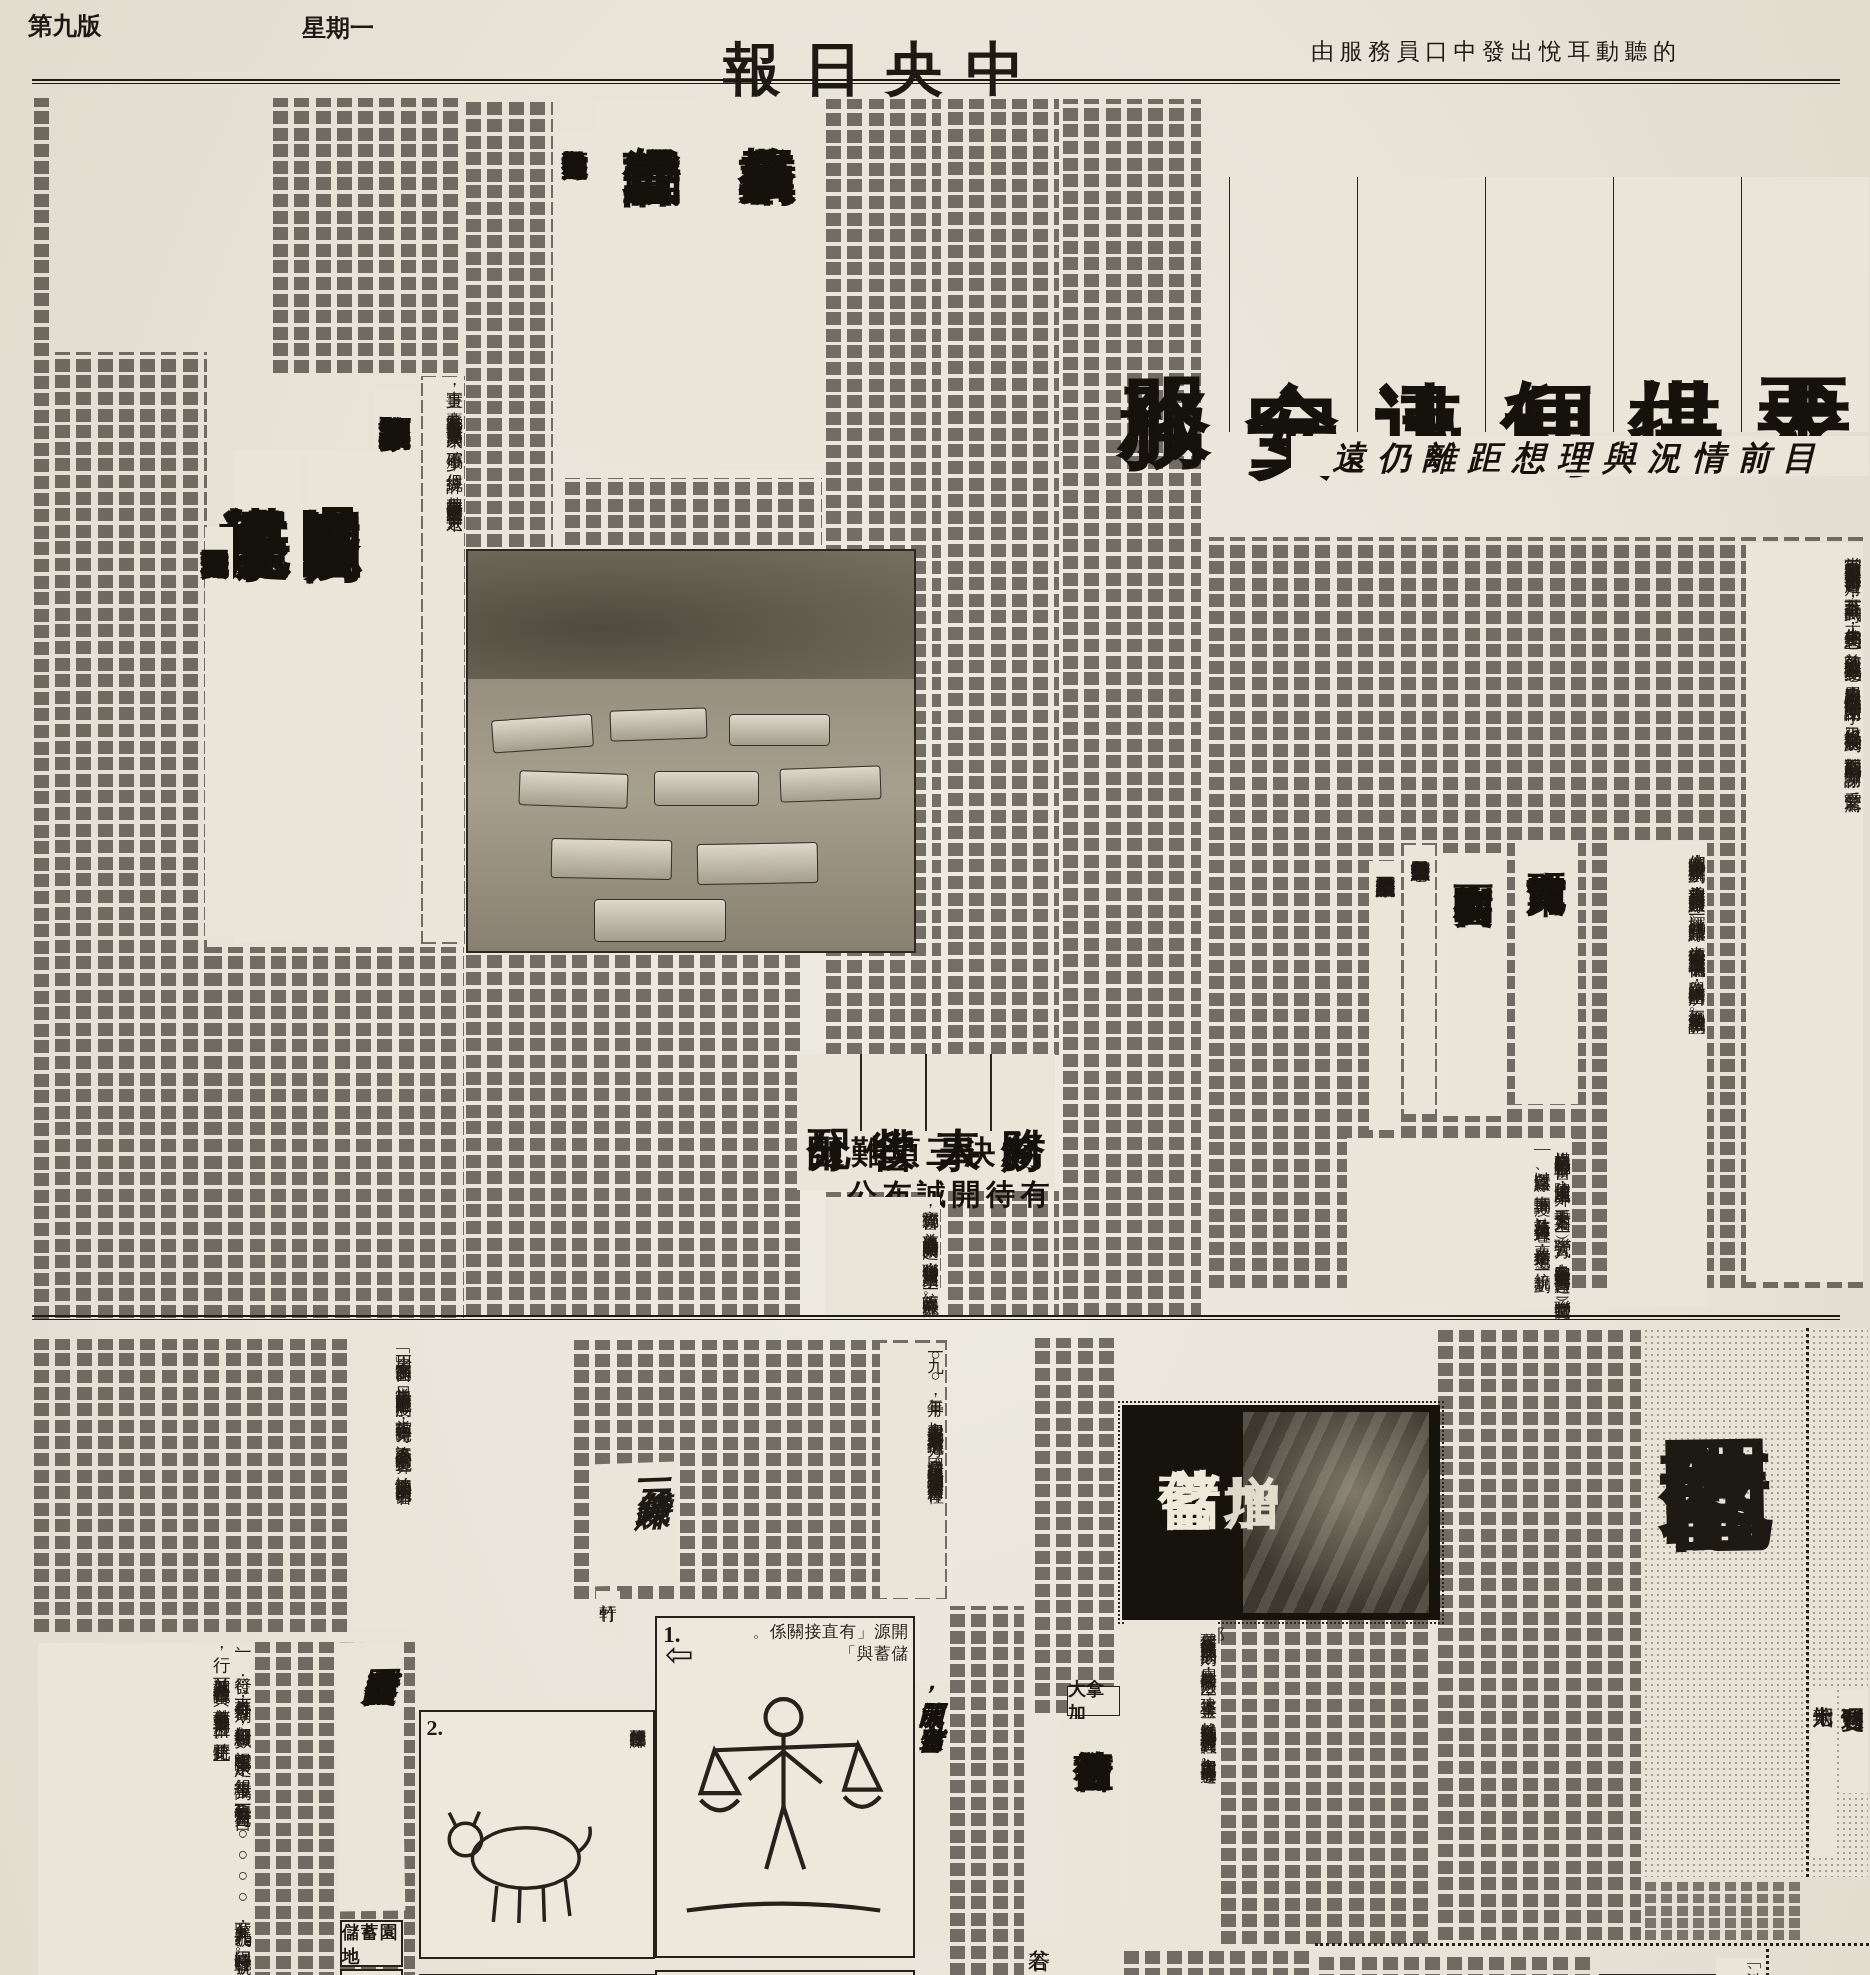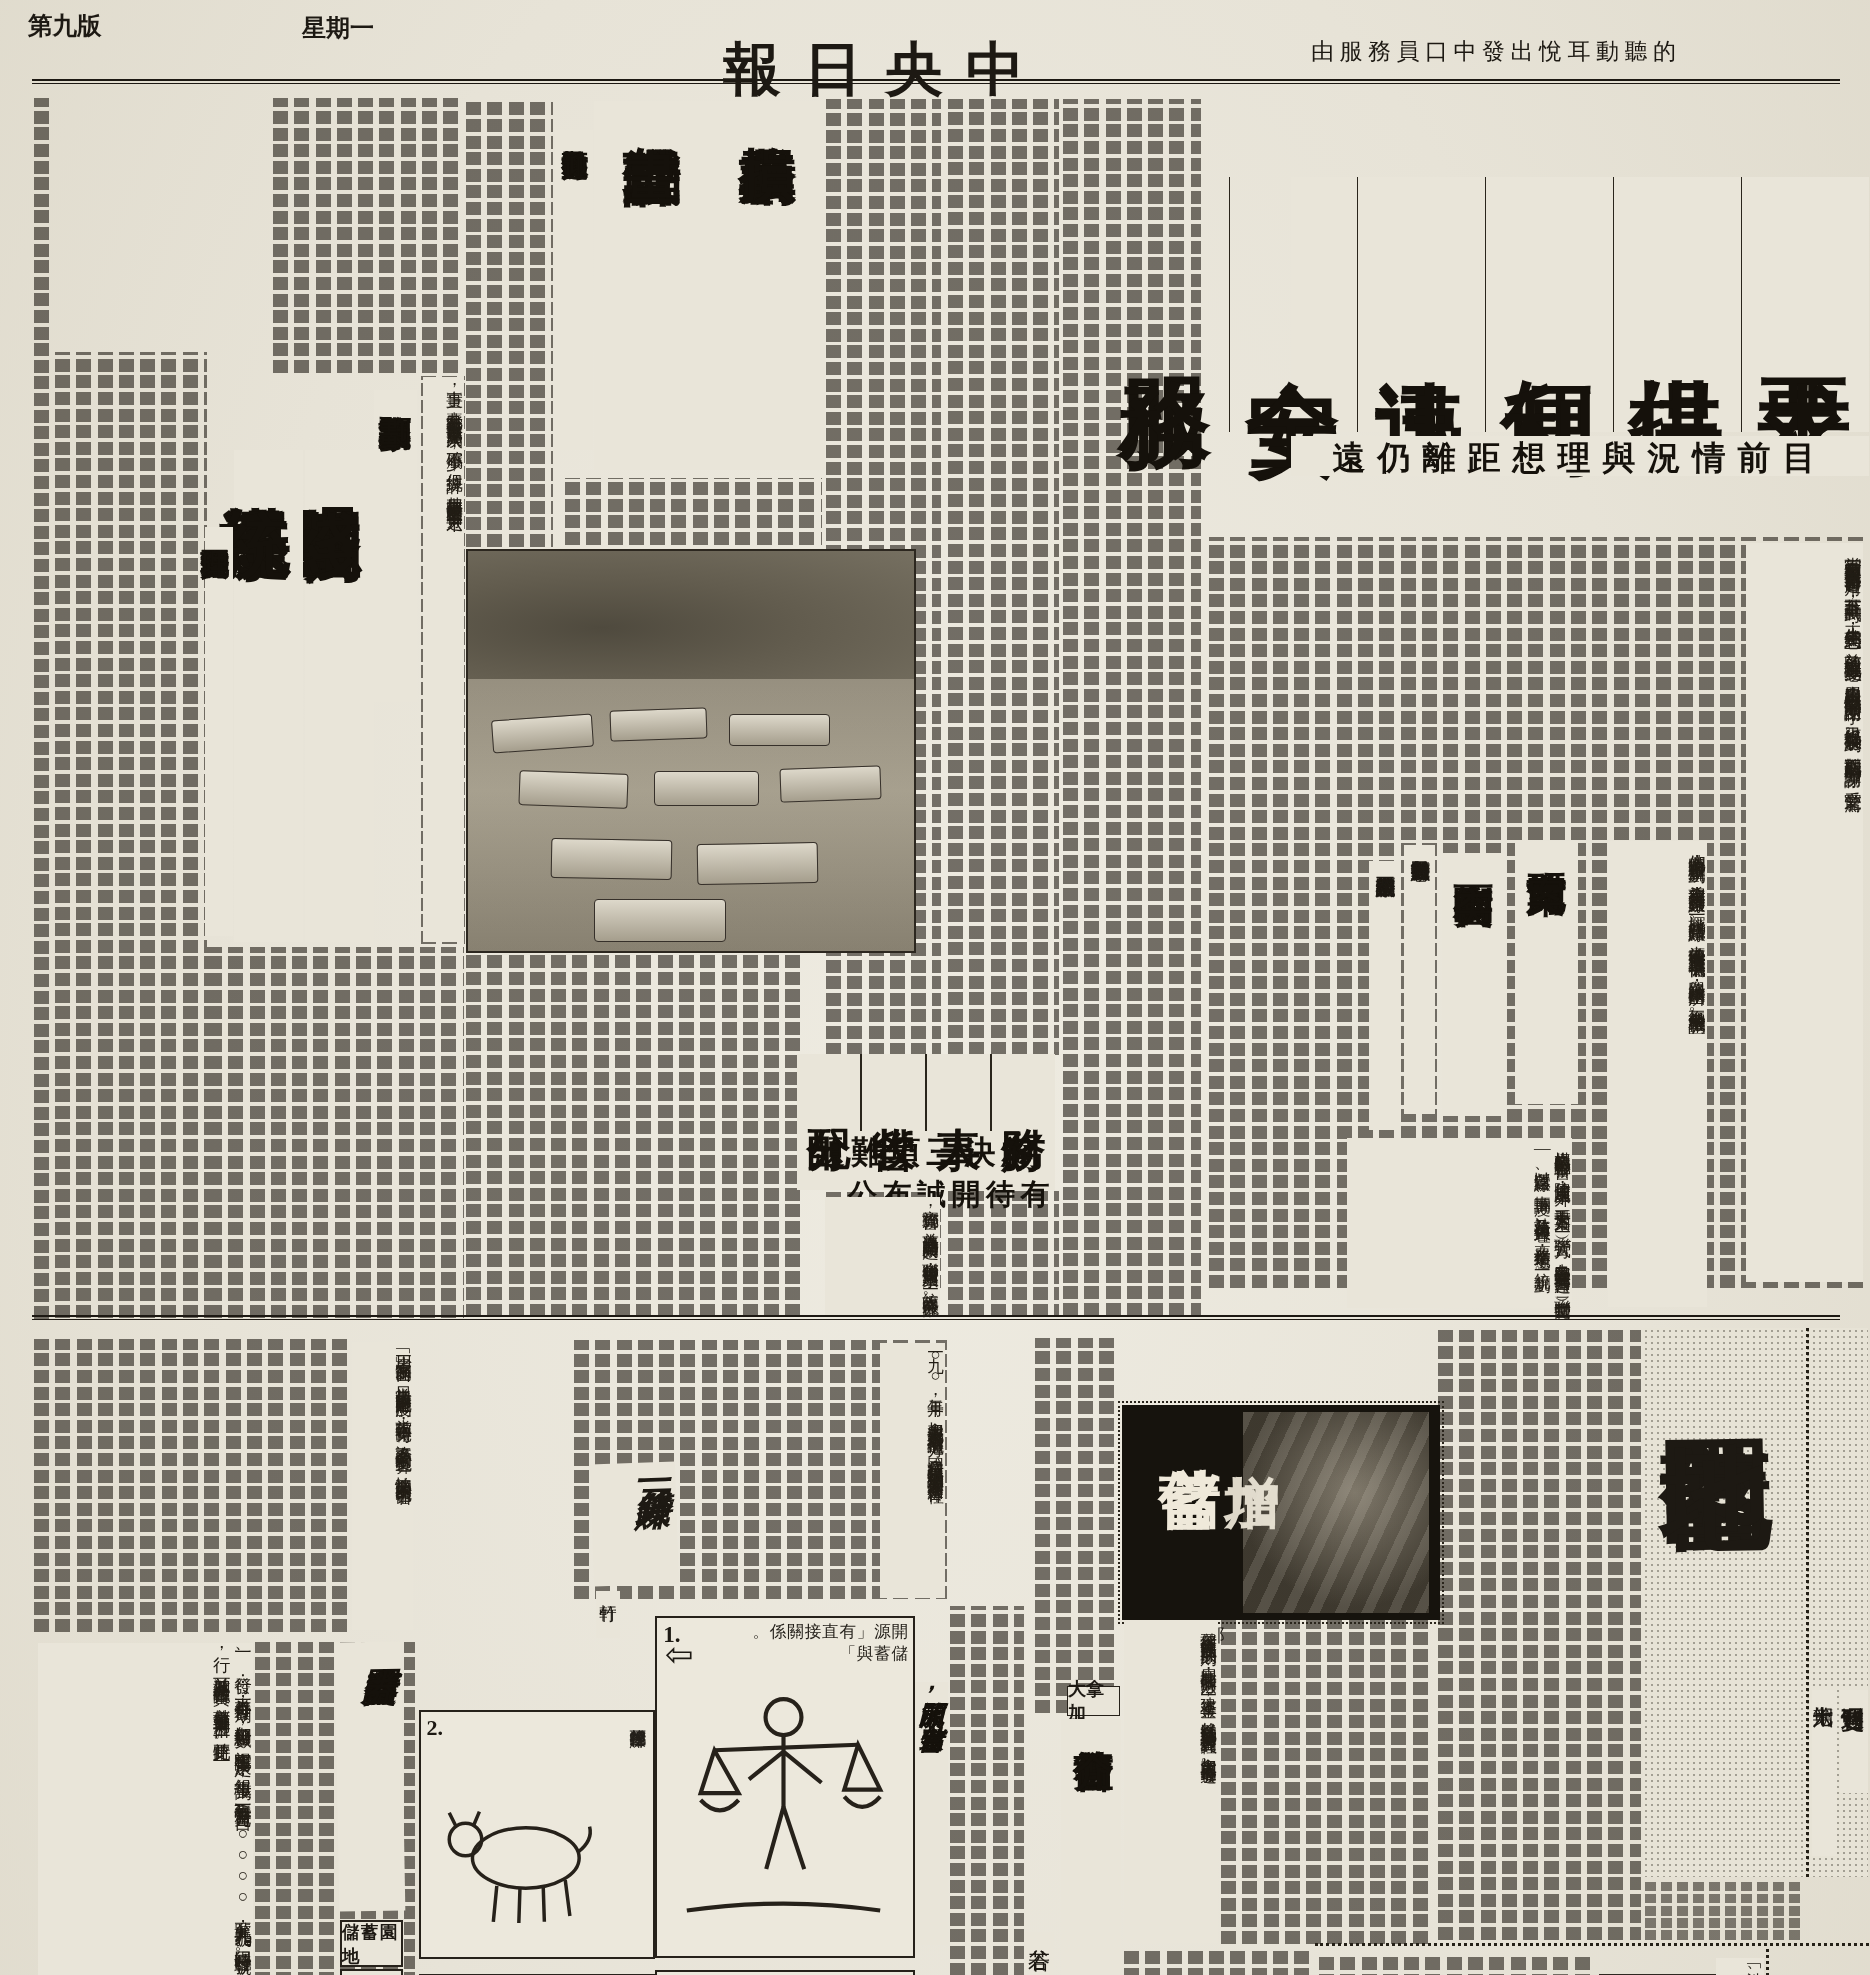--- a/index.html
+++ b/index.html
@@ -60,21 +60,21 @@
   <div class="abs greek" style="left:421px;top:376px;width:44px;height:568px;"></div>
 
   <div class="abs pairs hl" style="left:1291px;top:177px;width:578px;height:255px;">
     <div class="pc v" style="font-size:94px;font-weight:900;">要求</div>
     <div class="pc v" style="font-size:94px;font-weight:900;">提供</div>
     <div class="pc v" style="font-size:94px;font-weight:900;">便利</div>
     <div class="pc v" style="font-size:94px;font-weight:900;">迅速</div>
     <div class="pc v" style="font-size:94px;font-weight:900;">安全</div>
     <div class="pc v" style="font-size:94px;font-weight:900;">服務</div>
   </div>
-  <div class="abs hl" style="left:1291px;top:436px;width:578px;height:40px;font-size:33px;text-align:center;letter-spacing:12px;font-weight:700;">遠仍離距想理與況情前目</div>
+  <div class="abs hl" style="left:1291px;top:436px;width:578px;height:40px;font-size:33px;text-align:center;letter-spacing:12px;font-weight:700;font-style:italic;">遠仍離距想理與況情前目</div>
   <div class="abs real" style="left:1746px;top:543px;width:117px;height:739px;font-size:17.4px;">當看到兩家客車司機因爲賽車爭客而起口角，甚至下車動武時，王先生突然想到，前一陣子曾經讓他深受感動、由服務員口中發出悅耳動聽的「謝謝」兩字，也已經很久沒有聽到了。對他所聽到的第一聲「謝謝」，受寵若驚。</div>
 
   <div class="abs hl v" style="left:1515px;top:841px;width:63px;height:263px;font-size:40px;display:flex;align-items:center;">研商實施方案</div>
   <div class="abs hl v" style="left:1442px;top:853px;width:63px;height:263px;font-size:40px;display:flex;align-items:center;">面臨利害衝突</div>
   <div class="abs v" style="left:1404px;top:845px;width:31px;height:269px;font-size:20px;background:#e9e5d9;">幾家民營公司各有如意算盤</div>
   <div class="abs v" style="left:1369px;top:861px;width:31px;height:269px;font-size:20px;background:#e9e5d9;">無不希望乘機調整票價路綫</div>
   <div class="abs real" style="left:1608px;top:841px;width:99px;height:466px;font-size:17.4px;">他們企盼路線重新規劃，希望分得更多的黃金路線，擺脫一些賠錢路線。由於優待票負荷過重且票價偏低，與路線被賠本所困，無不希望乘機調整。</div>
   <div class="abs real" style="left:1347px;top:1138px;width:225px;height:170px;font-size:16.6px;">構想中的公民營公車聯營，除使用通用車票外，重要方案如下：（一）聯營方式—由各公民營運輸業者共同營運。（二）聯營範圍—以營運路線、車輛調度、站務及行車人員管理、票務作業等七項，統一規劃。</div>
 
   <div class="abs hl" style="left:594px;top:101px;width:231px;height:369px;display:flex;flex-direction:row-reverse;justify-content:space-around;">

